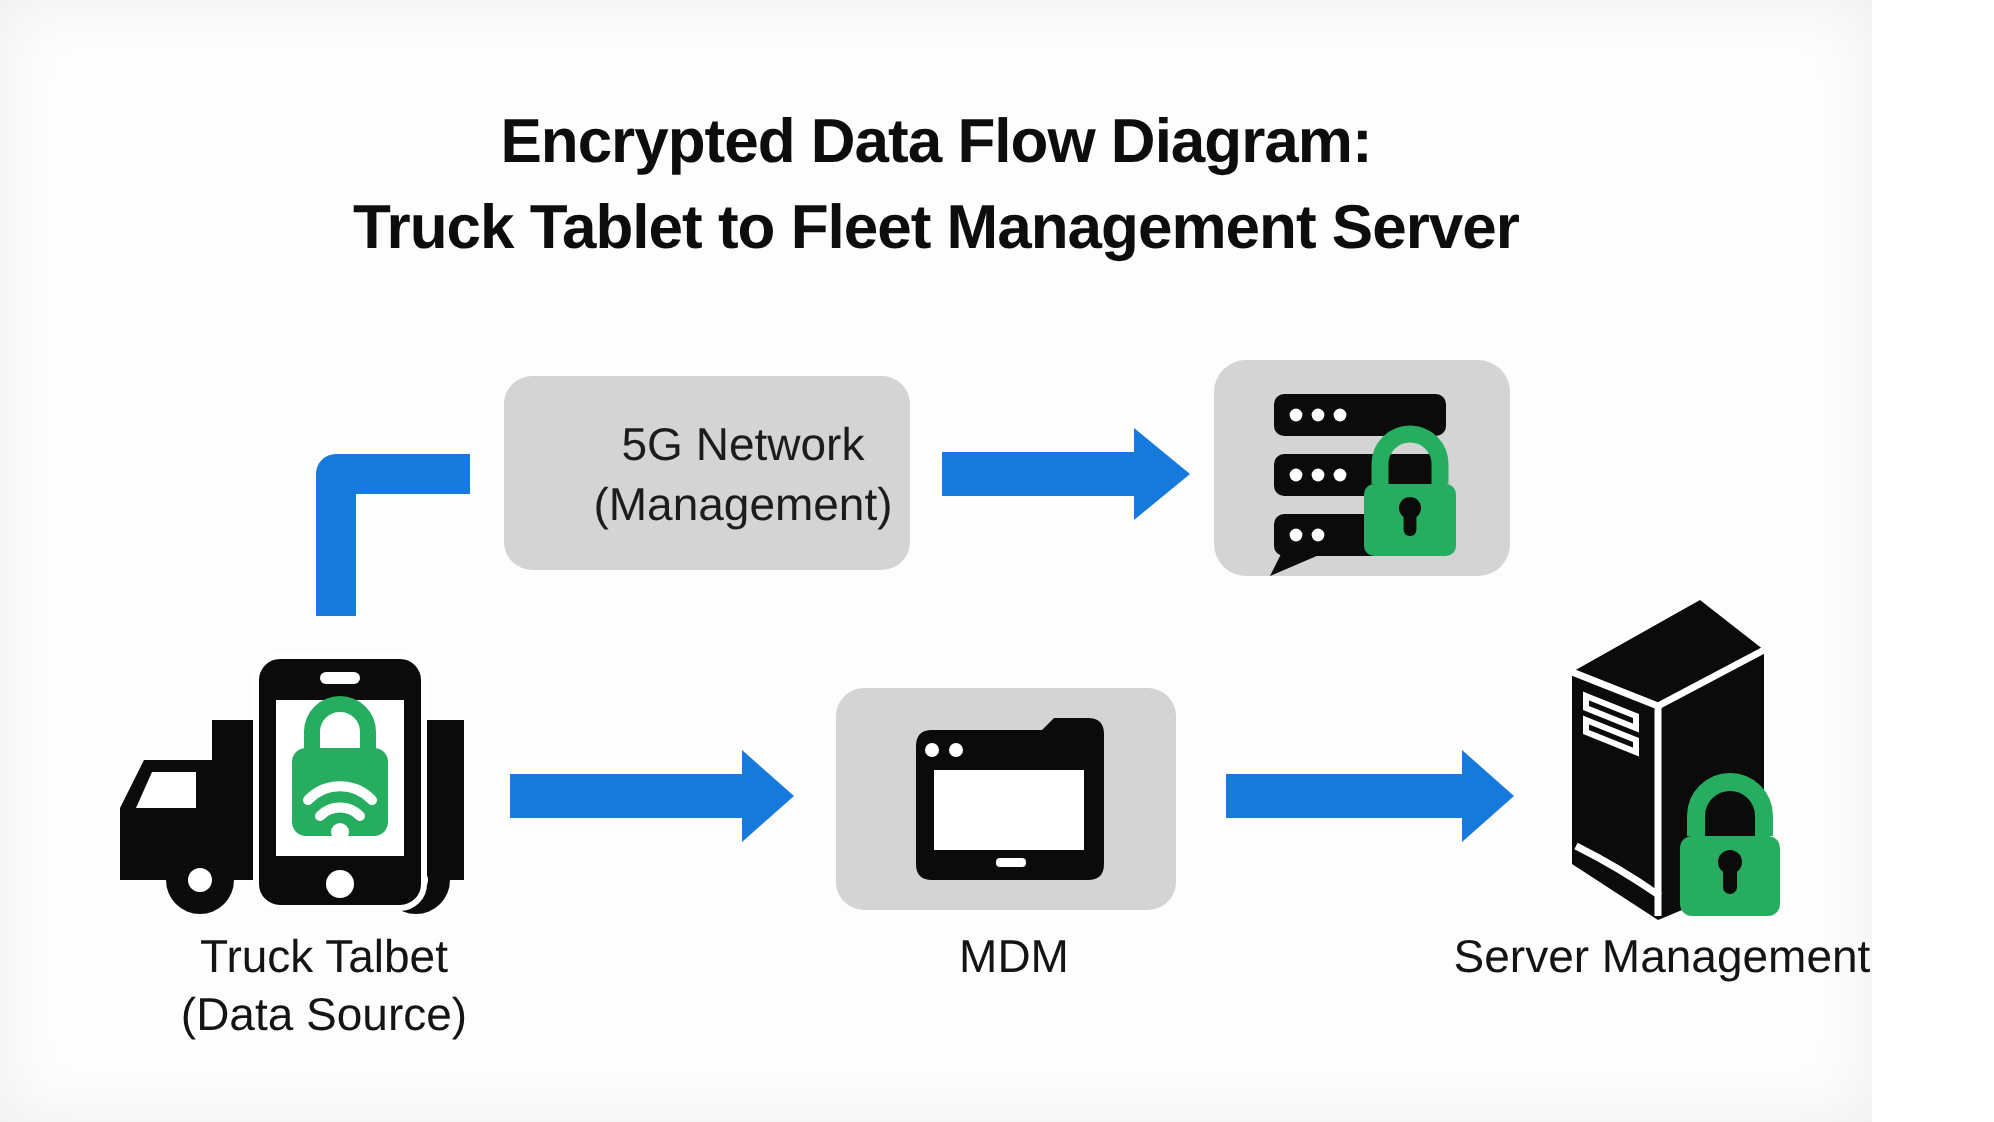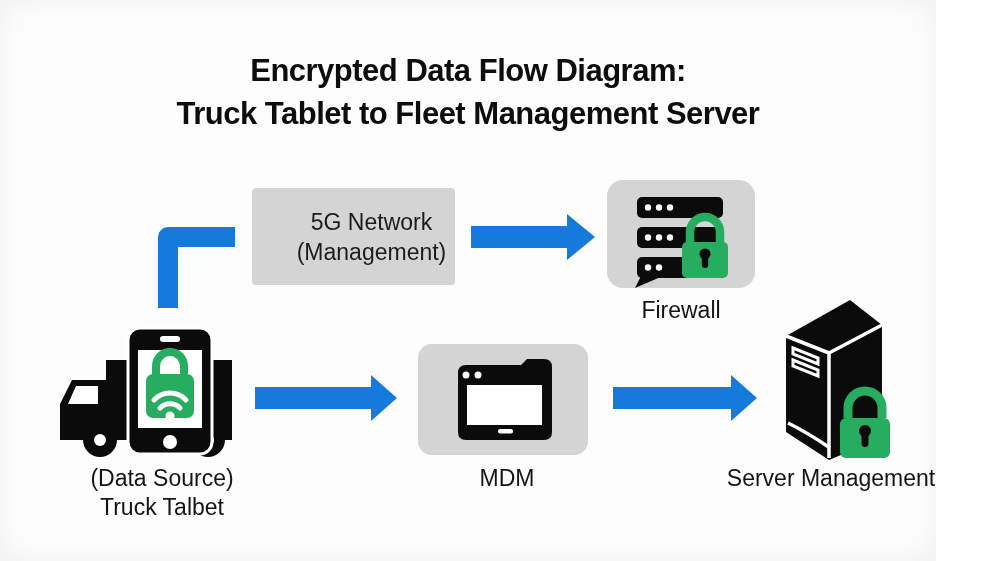--- a/index.html
+++ b/index.html
@@ -20,21 +20,21 @@
     overflow:hidden;
   }
   .title{
     position:absolute;left:0;right:0;top:49px;
     text-align:center;font-weight:700;font-size:31px;line-height:43px;
     letter-spacing:-.5px;color:#0d0d0d;
   }
   .connectors{position:absolute;left:0;top:0;width:997px;height:561px;}
   .gray-tile{position:absolute;background:var(--box-gray);}
   .box-5g{
-    left:252px;top:188px;width:203px;height:97px;border-radius:4px;
+    left:252px;top:188px;width:203px;height:97px;border-radius:14px;
     display:flex;align-items:center;justify-content:center;padding-left:36px;
   }
   .box-5g .box-text{
     text-align:center;font-size:23px;line-height:30px;color:#1c1c1c;
   }
   .tile-firewall{left:607px;top:180px;width:148px;height:108px;border-radius:16px;}
   .tile-mdm{left:418px;top:344px;width:170px;height:111px;border-radius:14px;}
   .tile-firewall svg,.tile-mdm svg{position:absolute;left:0;top:0;width:100%;height:100%;}
   .icon-abs{position:absolute;}
   .node-label{
@@ -95,21 +95,20 @@
       </g>
       <g>
         <path class="s-green" d="M83,62 V52 a15,15 0 0 1 30,0 V62" stroke-width="8.5"></path>
         <rect class="f-green" x="75" y="62" width="46" height="36" rx="5"></rect>
         <circle class="f-black" cx="98" cy="74" r="5.5"></circle>
         <rect class="f-black" x="94.8" y="74" width="6.4" height="14" rx="3"></rect>
       </g>
     </svg>
   </div>
   <div class="node-label lbl-firewall">
-    <div>Firewall</div>
   </div>
 
   <svg class="icon-abs" style="left:48px;top:316px;width:190px;height:146px;" viewBox="0 0 190 146" aria-hidden="true">
     <g>
       <path class="f-black" d="M12,124 L12,88 L24,64 L58,64 L58,44 L184,44 L184,124 Z"></path>
       <polygon class="f-white" points="28,70 50,70 50,88 20,88"></polygon>
       <circle class="f-black" cx="52" cy="124" r="17"></circle>
       <circle class="f-white" cx="52" cy="124" r="6"></circle>
       <circle class="f-black" cx="160" cy="124" r="17"></circle>
       <circle class="f-white" cx="160" cy="124" r="6"></circle>
@@ -122,22 +121,22 @@
     </g>
     <g>
       <path class="s-green" d="M108,58 V50 a13,13 0 0 1 28,0 V58" stroke-width="8"></path>
       <rect class="f-green" x="98" y="58" width="48" height="44" rx="7"></rect>
       <path class="s-white" d="M106,84 a22,22 0 0 1 32,0" stroke-width="5" stroke-linecap="round"></path>
       <path class="s-white" d="M112,92 a14,14 0 0 1 20,0" stroke-width="5" stroke-linecap="round"></path>
       <circle class="f-white" cx="122" cy="100" r="4.5"></circle>
     </g>
   </svg>
   <div class="node-label lbl-truck">
+    <div>Truck Talbet</div>
     <div>(Data Source)</div>
-    <div>Truck Talbet</div>
   </div>
 
   <div class="gray-tile tile-mdm">
     <svg viewBox="0 0 170 111" aria-hidden="true">
       <path class="f-black" d="M48,21 L103,21 L109,15 L126,15 Q134,15 134,23 L134,88 Q134,96 126,96 L48,96 Q40,96 40,88 L40,29 Q40,21 48,21 Z"></path>
       <circle class="f-white" cx="48" cy="31" r="3.5"></circle>
       <circle class="f-white" cx="60" cy="31" r="3.5"></circle>
       <rect class="f-white" x="49" y="41" width="75" height="40"></rect>
       <rect class="f-white" x="80" y="85" width="15" height="4.5" rx="2"></rect>
     </svg>

